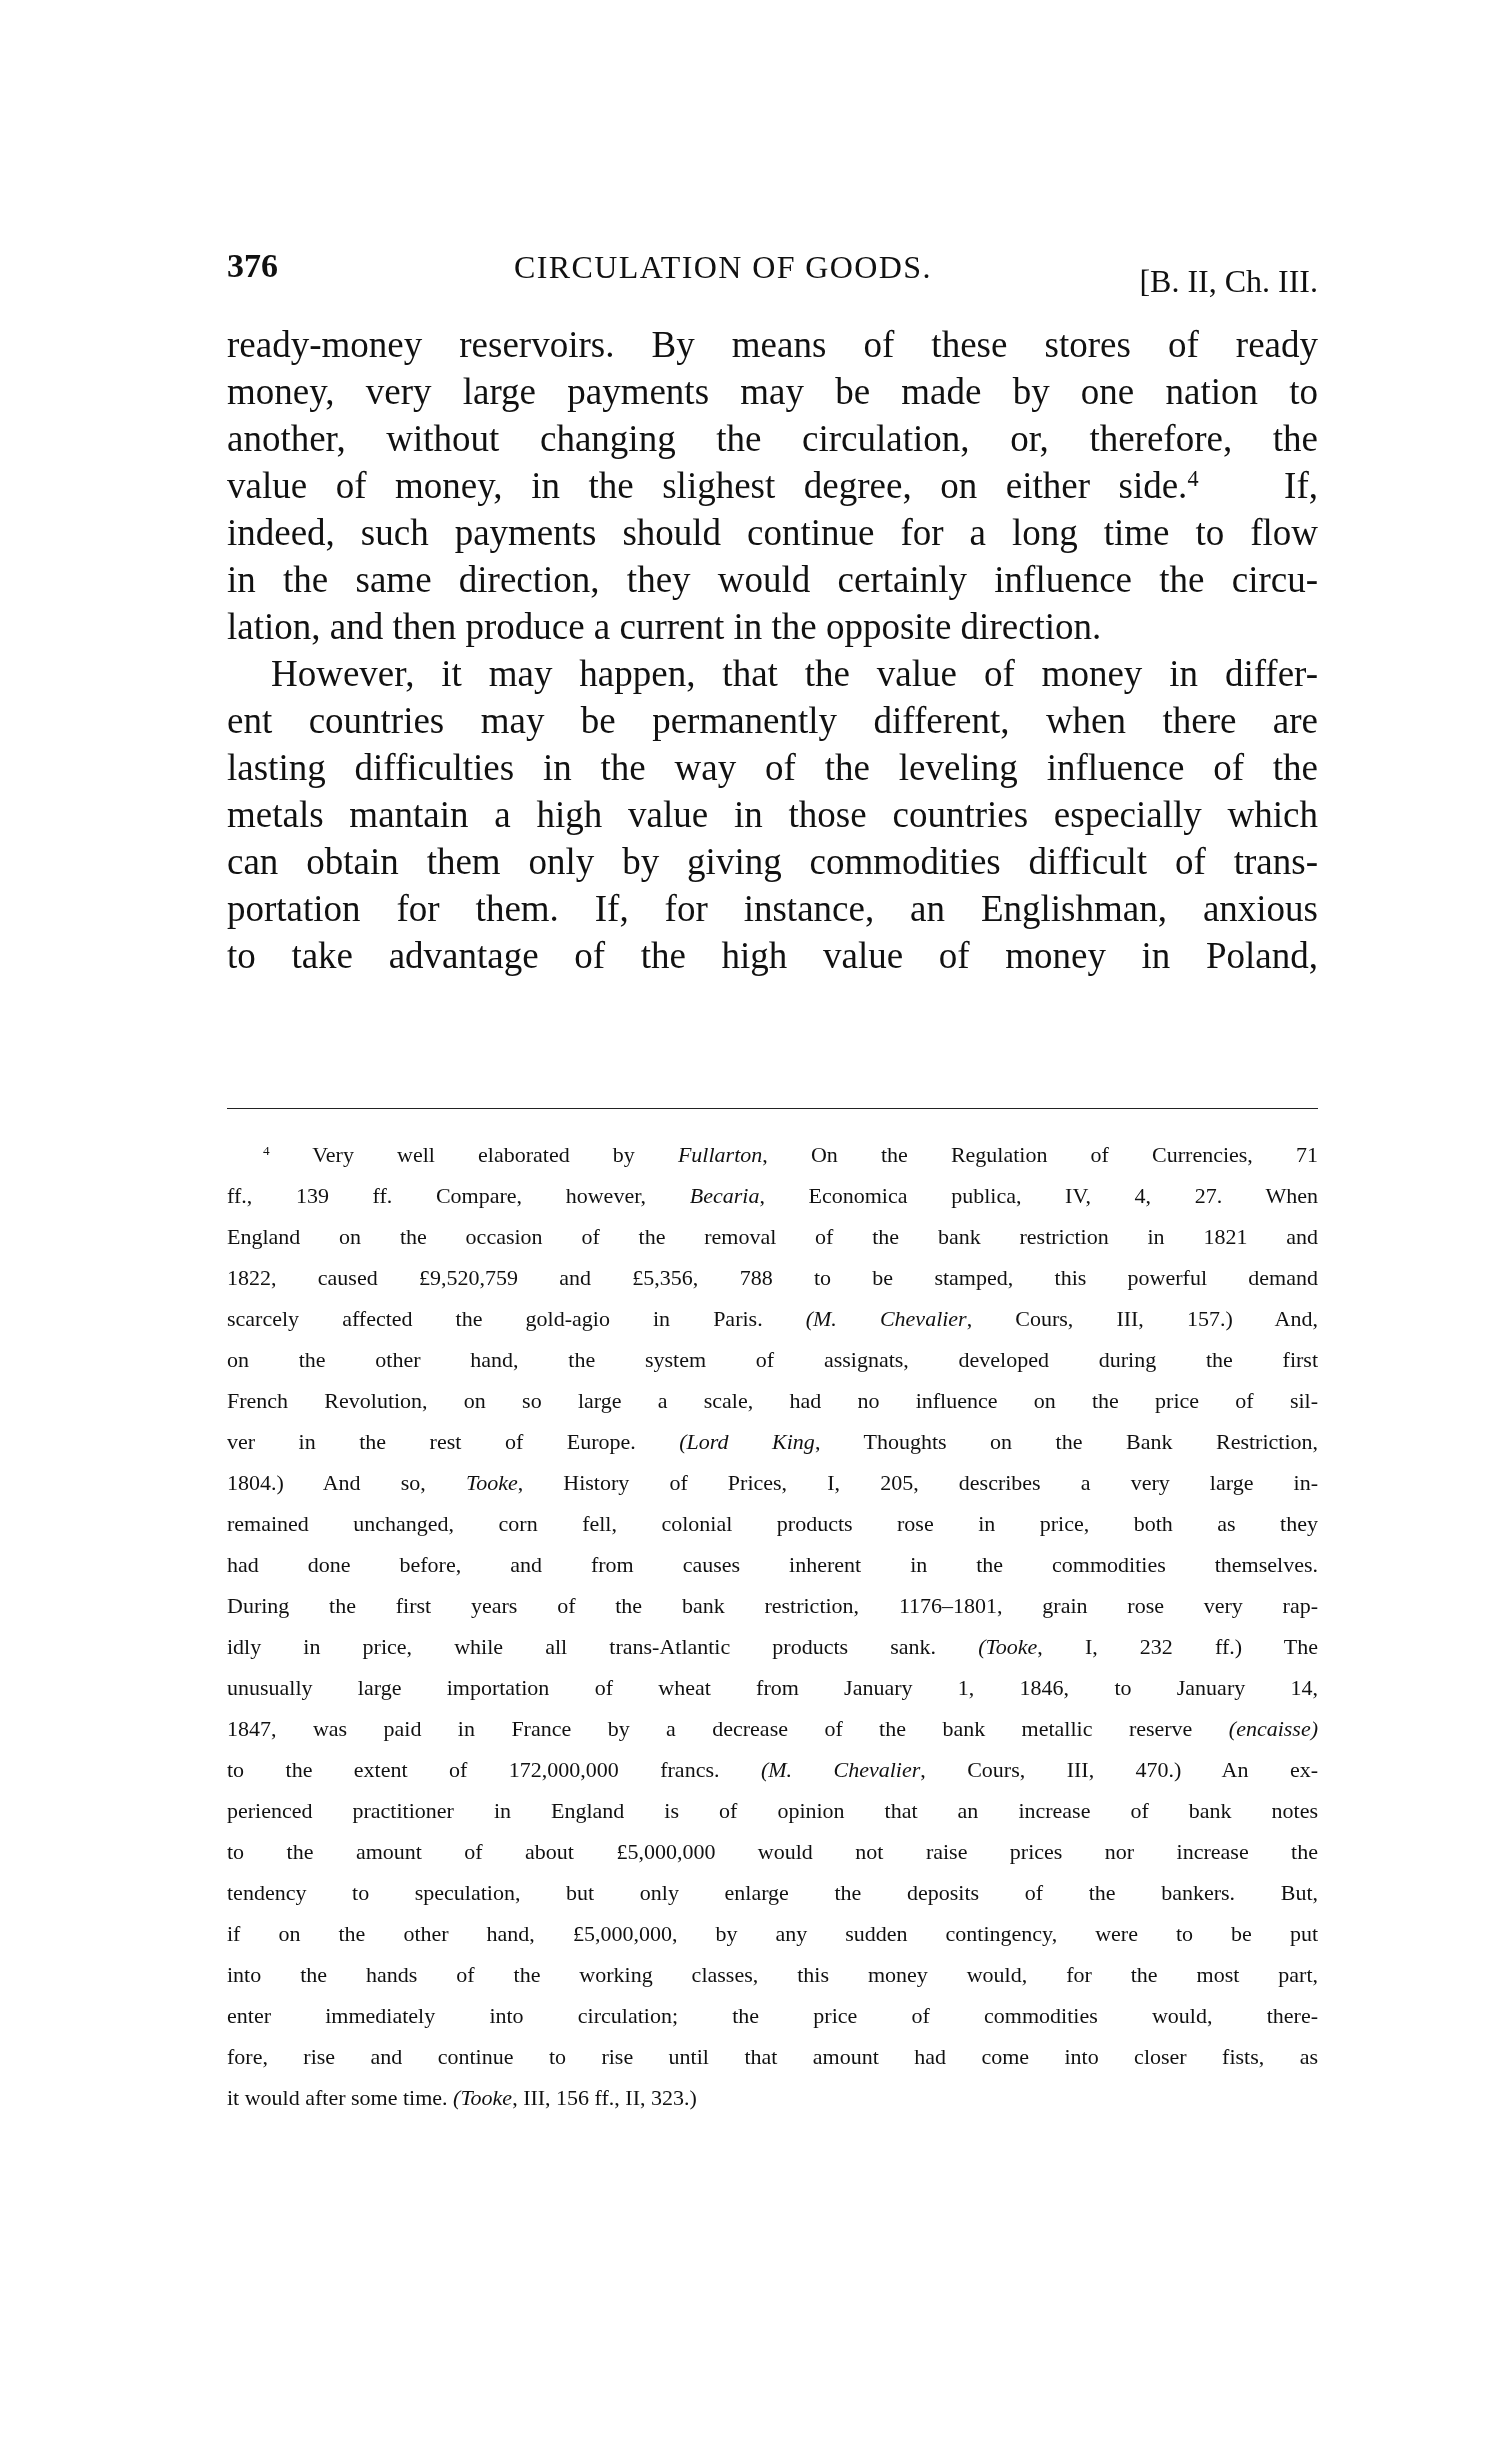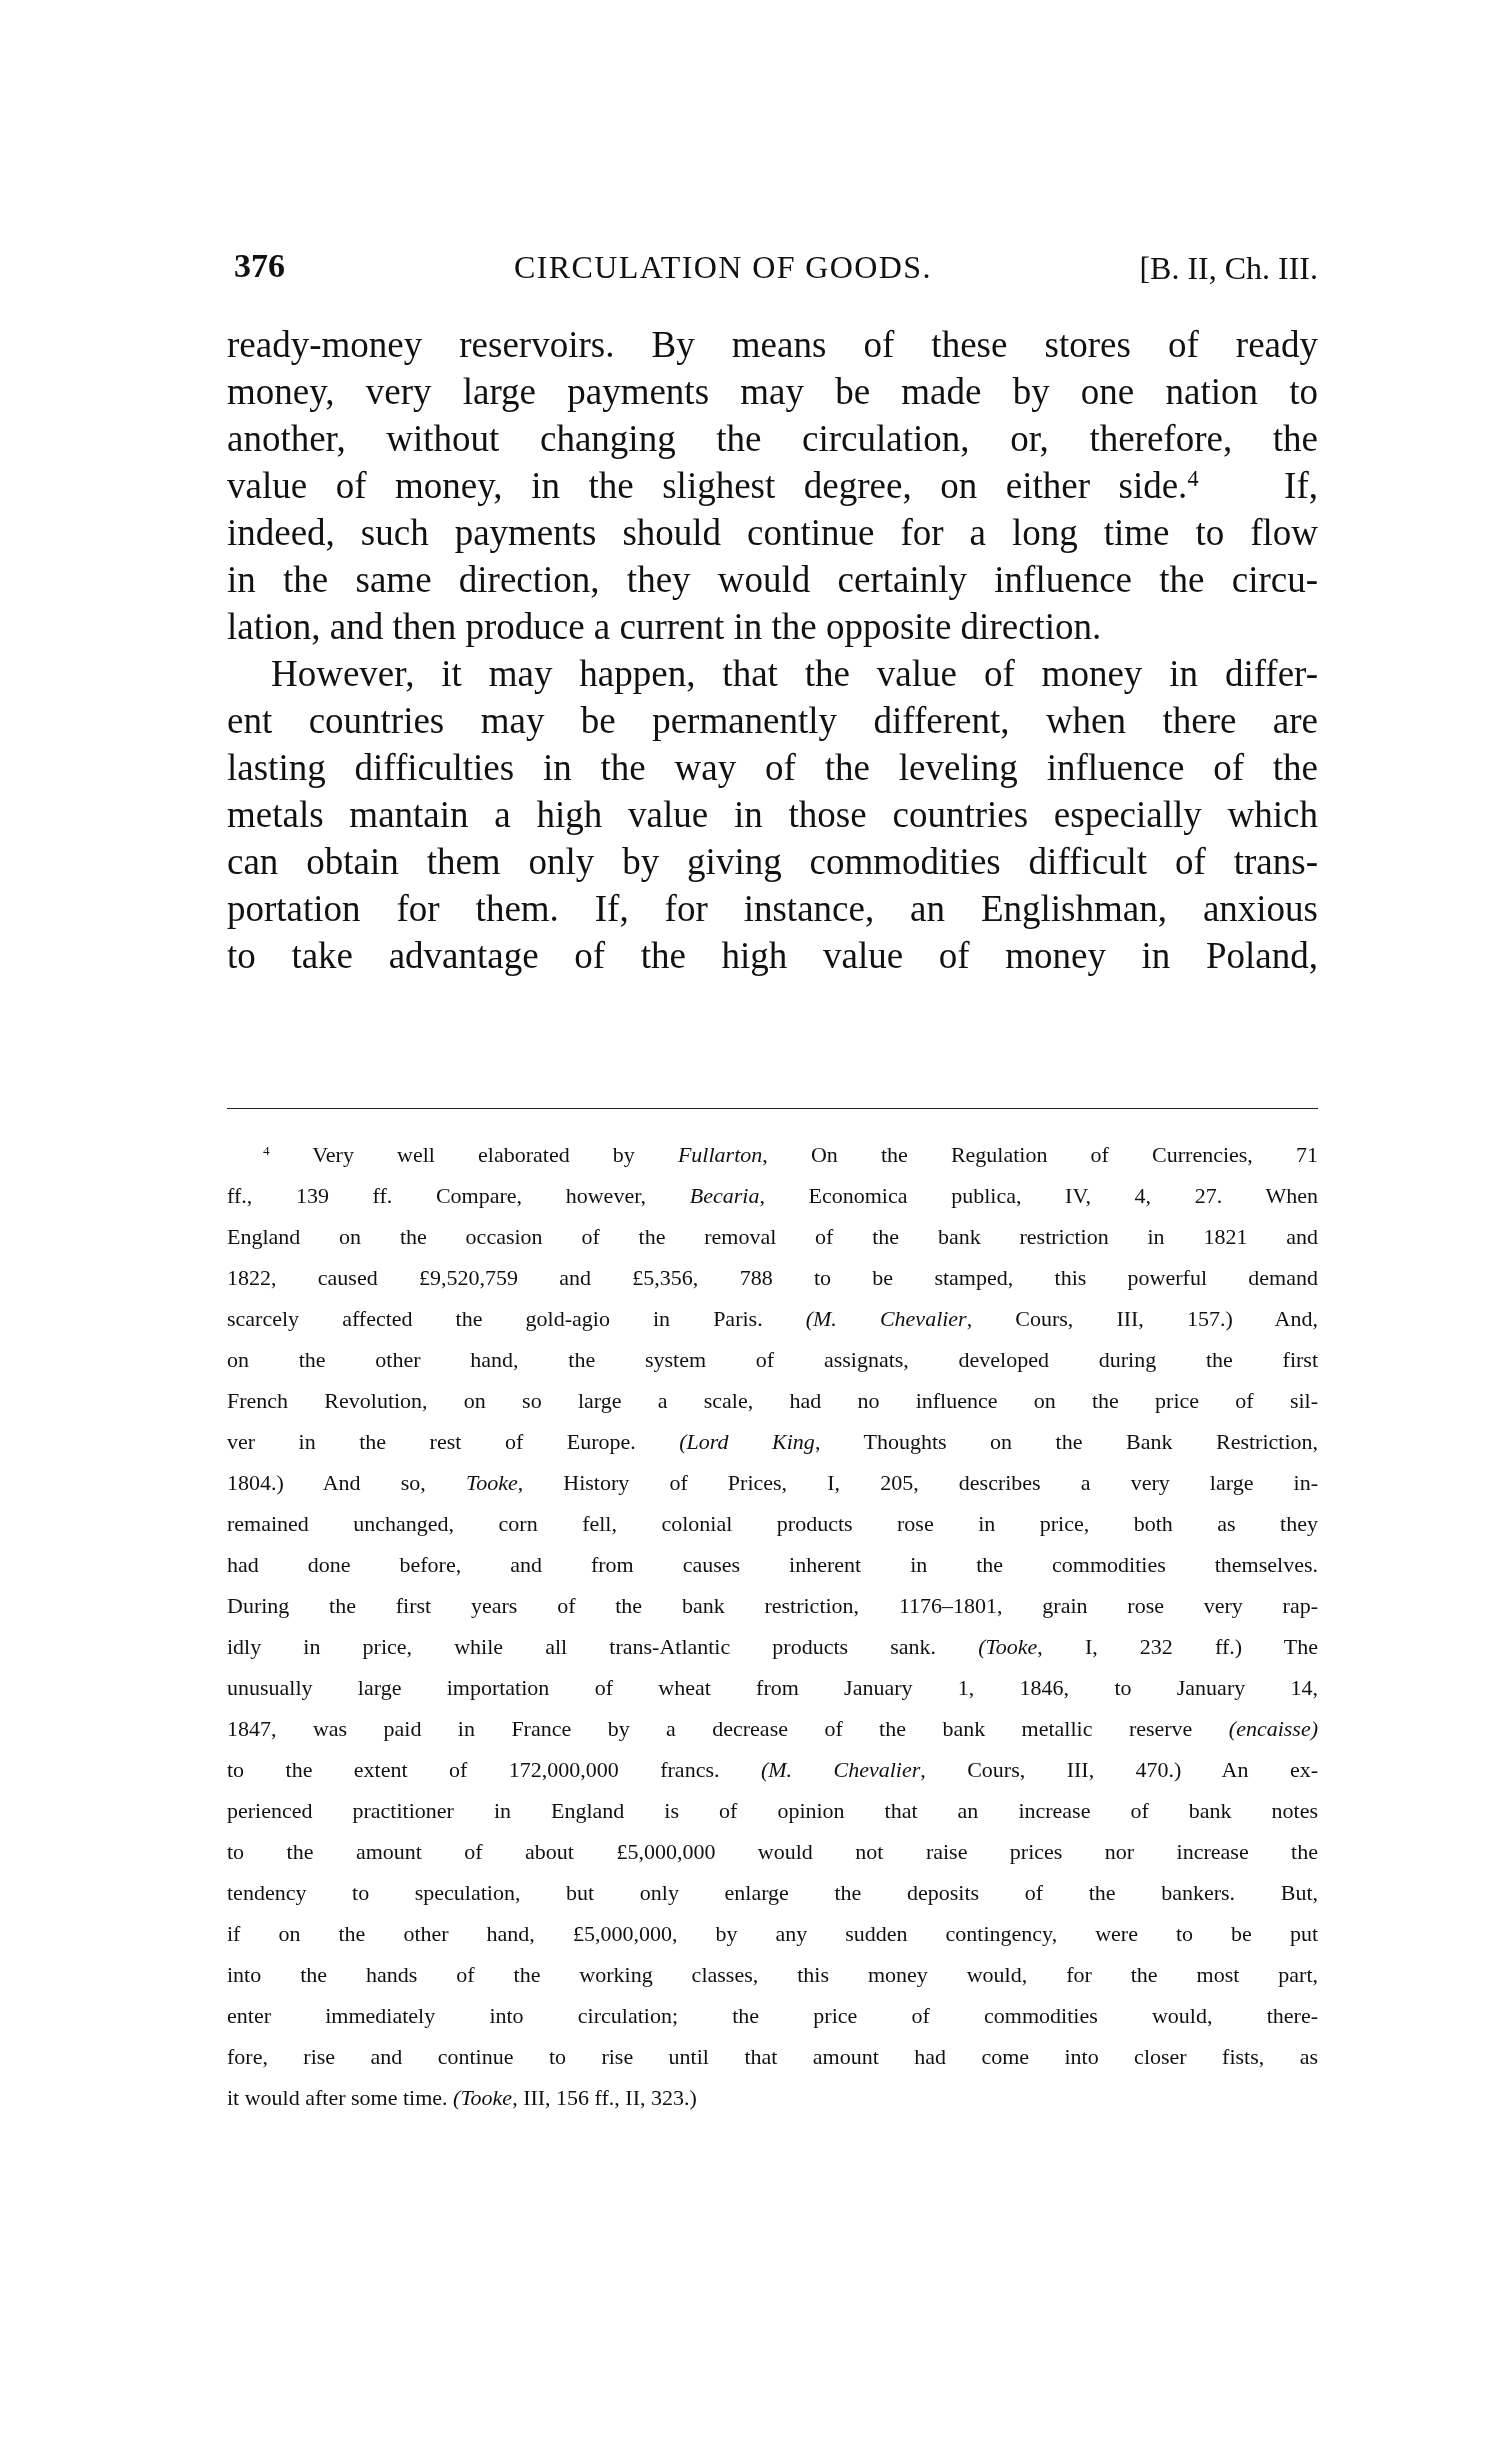--- a/index.html
+++ b/index.html
@@ -1,21 +1,21 @@
 <!DOCTYPE html>
 <html><head>
 <meta charset="utf-8">
 <style>
   html, body { margin: 0; padding: 0; background: #ffffff; }
   body { width: 1503px; height: 2457px; position: relative; overflow: hidden; color: #111111; font-family: "Liberation Serif", "DejaVu Serif", serif; }
   .page { position: absolute; left: 227px; top: 0; width: 1091px; }
   .running-head { position: absolute; top: 247px; left: 0; width: 1091px; height: 42px; font-size: 32px; }
-  .running-head .pgno { position: absolute; left: 0; top: 0; font-weight: bold; font-size: 34px; margin-left: 7px; }
+  .running-head .pgno { position: absolute; left: 0; top: 0; font-weight: bold; font-size: 34px; }
   .running-head .title { position: absolute; left: 287px; top: 1.9px; letter-spacing: 1.4px; }
-  .running-head .section { position: absolute; right: 0; top: 3px; }
+  .running-head .section { position: absolute; right: 0; top: 16px; }
   .body-text { position: absolute; top: 321px; left: 0; width: 1091px; }
   .line { display: block; height: 47px; line-height: 47px; font-size: 37px; text-align: justify; text-align-last: justify; white-space: nowrap; overflow: visible; }
   .line.last { text-align-last: left; }
   .line.indent { padding-left: 44px; }
   .rule { position: absolute; top: 1108px; left: 0; width: 1091px; height: 0; border-top: 1.9px solid #222; }
   .footnote { position: absolute; top: 1134px; left: 0; width: 1091px; }
   .fline { display: block; height: 41px; line-height: 41px; font-size: 22px; text-align: justify; text-align-last: justify; white-space: nowrap; }
   .fline.last { text-align-last: left; }
   .fline.indent { padding-left: 36px; }
   .fline sup, .line sup { font-size: 60%; vertical-align: 0.55em; line-height: 0; }

